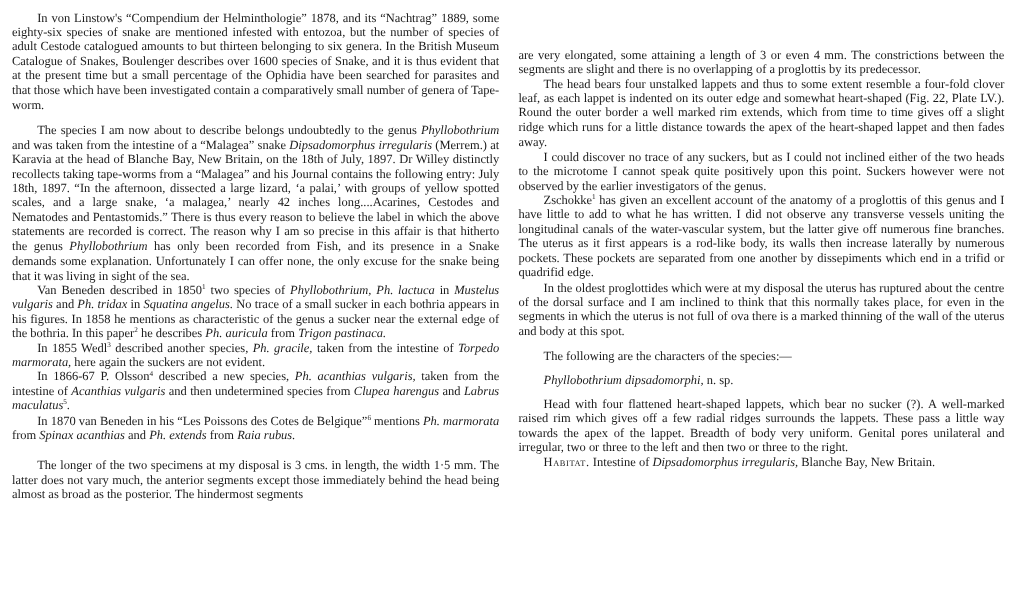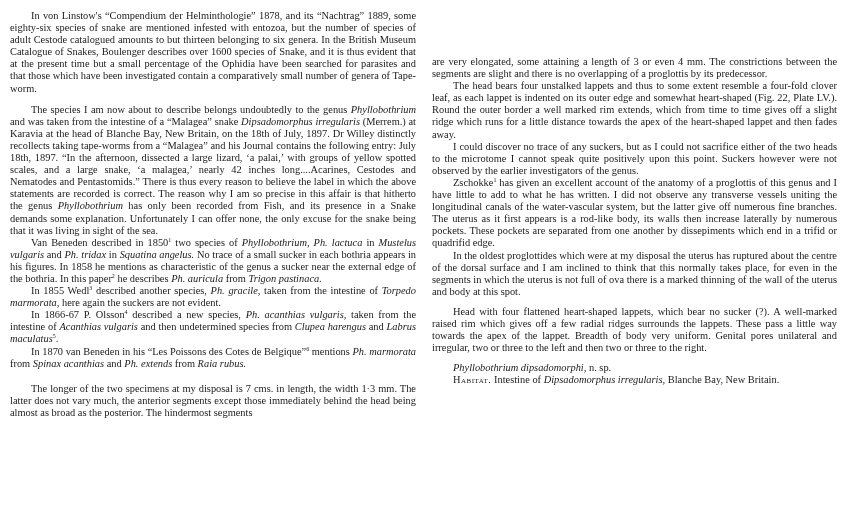--- a/index.html
+++ b/index.html
@@ -10,21 +10,21 @@
   }
   .col {
     position: absolute;
     font-family: "Liberation Serif", "DejaVu Serif", serif;
     font-size: 10.4px;
     line-height: 12.1px;
     text-align: justify;
     hyphens: none;
   }
   #col-left { left: 10px; top: 10px; width: 406px; }
-  #col-right { left: 432px; top: 56px; width: 405px; }
+  #col-right { left: 432px; top: 41px; width: 405px; }
   .title {
     font-size: 11.2px;
     margin: 0 0 10px 22px;
     letter-spacing: 0.4px;
   }
   .title .num { margin-right: 6px; }
   .title .genus { font-style: italic; letter-spacing: 0.6px; }
   p { margin: 0; text-indent: 21px; }
   p.gap { margin-top: 9px; }
   p.gap-lg { margin-top: 13px; }
@@ -43,34 +43,35 @@
   <p class="gap"><span>The species I am now about to describe belongs undoubtedly to the genus </span><i>Phyllobothrium</i><span> and was taken from the intestine of a “Malagea” snake </span><i>Dipsadomorphus irregularis</i><span> (Merrem.) at Karavia at the head of Blanche Bay, New Britain, on the 18th of July, 1897. Dr Willey distinctly recollects taking tape-worms from a “Malagea” and his Journal contains the following entry: July 18th, 1897. “In the afternoon, dissected a large lizard, ‘a palai,’ with groups of yellow spotted scales, and a large snake, ‘a malagea,’ nearly 42 inches long....Acarines, Cestodes and Nematodes and Pentastomids.” There is thus every reason to believe the label in which the above statements are recorded is correct. The reason why I am so precise in this affair is that hitherto the genus </span><i>Phyllobothrium</i><span> has only been recorded from Fish, and its presence in a Snake demands some explanation. Unfortunately I can offer none, the only excuse for the snake being that it was living in sight of the sea.</span></p>
 
   <p><span>Van Beneden described in 1850</span><sup>1</sup><span> two species of </span><i>Phyllobothrium, Ph. lactuca</i><span> in </span><i>Mustelus vulgaris</i><span> and </span><i>Ph. tridax</i><span> in </span><i>Squatina angelus.</i><span> No trace of a small sucker in each bothria appears in his figures. In 1858 he mentions as characteristic of the genus a sucker near the external edge of the bothria. In this paper</span><sup>2</sup><span> he describes </span><i>Ph. auricula</i><span> from </span><i>Trigon pastinaca.</i></p>
 
   <p><span>In 1855 Wedl</span><sup>3</sup><span> described another species, </span><i>Ph. gracile,</i><span> taken from the intestine of </span><i>Torpedo marmorata,</i><span> here again the suckers are not evident.</span></p>
 
   <p><span>In 1866-67 P. Olsson</span><sup>4</sup><span> described a new species, </span><i>Ph. acanthias vulgaris,</i><span> taken from the intestine of </span><i>Acanthias vulgaris</i><span> and then undetermined species from </span><i>Clupea harengus</i><span> and </span><i>Labrus maculatus</i><sup>5</sup><span>.</span></p>
 
   <p><span>In 1870 van Beneden in his “Les Poissons des Cotes de Belgique”</span><sup>6</sup><span> mentions </span><i>Ph. marmorata</i><span> from </span><i>Spinax acanthias</i><span> and </span><i>Ph. extends</i><span> from </span><i>Raia rubus.</i></p>
 
-  <p class="gap-lg">The longer of the two specimens at my disposal is 7 cms. in length, the width 1·3 mm. The latter does not vary much, the anterior segments except those immediately behind the head being almost as broad as the posterior. The hindermost segments</p>
+  <p class="gap-lg">The longer of the two specimens at my disposal is 3 cms. in length, the width 1·5 mm. The latter does not vary much, the anterior segments except those immediately behind the head being almost as broad as the posterior. The hindermost segments</p>
 </div>
 
 <div id="col-right" class="col">
   <p style="text-indent:0">are very elongated, some attaining a length of 3 or even 4 mm. The constrictions between the segments are slight and there is no overlapping of a proglottis by its predecessor.</p>
 
   <p>The head bears four unstalked lappets and thus to some extent resemble a four-fold clover leaf, as each lappet is indented on its outer edge and somewhat heart-shaped (Fig. 22, Plate LV.). Round the outer border a well marked rim extends, which from time to time gives off a slight ridge which runs for a little distance towards the apex of the heart-shaped lappet and then fades away.</p>
 
-  <p>I could discover no trace of any suckers, but as I could not sacrifice either of the two heads to the microtome I cannot speak quite positively upon this point. Suckers however were not observed by the earlier investigators of the genus.</p>
+  <p>I could discover no trace of any suckers, but as I could not inclined either of the two heads to the microtome I cannot speak quite positively upon this point. Suckers however were not observed by the earlier investigators of the genus.</p>
 
 
   <p><span>Zschokke</span><sup>1</sup><span> has given an excellent account of the anatomy of a proglottis of this genus and I have little to add to what he has written. I did not observe any transverse vessels uniting the longitudinal canals of the water-vascular system, but the latter give off numerous fine branches. The uterus as it first appears is a rod-like body, its walls then increase laterally by numerous pockets. These pockets are separated from one another by dissepiments which end in a trifid or quadrifid edge.</span></p>
 
   <p>In the oldest proglottides which were at my disposal the uterus has ruptured about the centre of the dorsal surface and I am inclined to think that this normally takes place, for even in the segments in which the uterus is not full of ova there is a marked thinning of the wall of the uterus and body at this spot.</p>
 
+  <p class="gap">The following are the characters of the species:—</p>
+
+  <p class="noindent-gap"><i>Phyllobothrium dipsadomorphi,</i><span> n. sp.</span></p>
 
   <p class="noindent-gap">Head with four flattened heart-shaped lappets, which bear no sucker (?). A well-marked raised rim which gives off a few radial ridges surrounds the lappets. These pass a little way towards the apex of the lappet. Breadth of body very uniform. Genital pores unilateral and irregular, two or three to the left and then two or three to the right.</p>
-
-  <p class="noindent-gap"><i>Phyllobothrium dipsadomorphi,</i><span> n. sp.</span></p>
 
   <p><span class="sc">Habitat.</span><span> Intestine of </span><i>Dipsadomorphus irregularis,</i><span> Blanche Bay, New Britain.</span></p>
 </div>
 
 </body></html>

